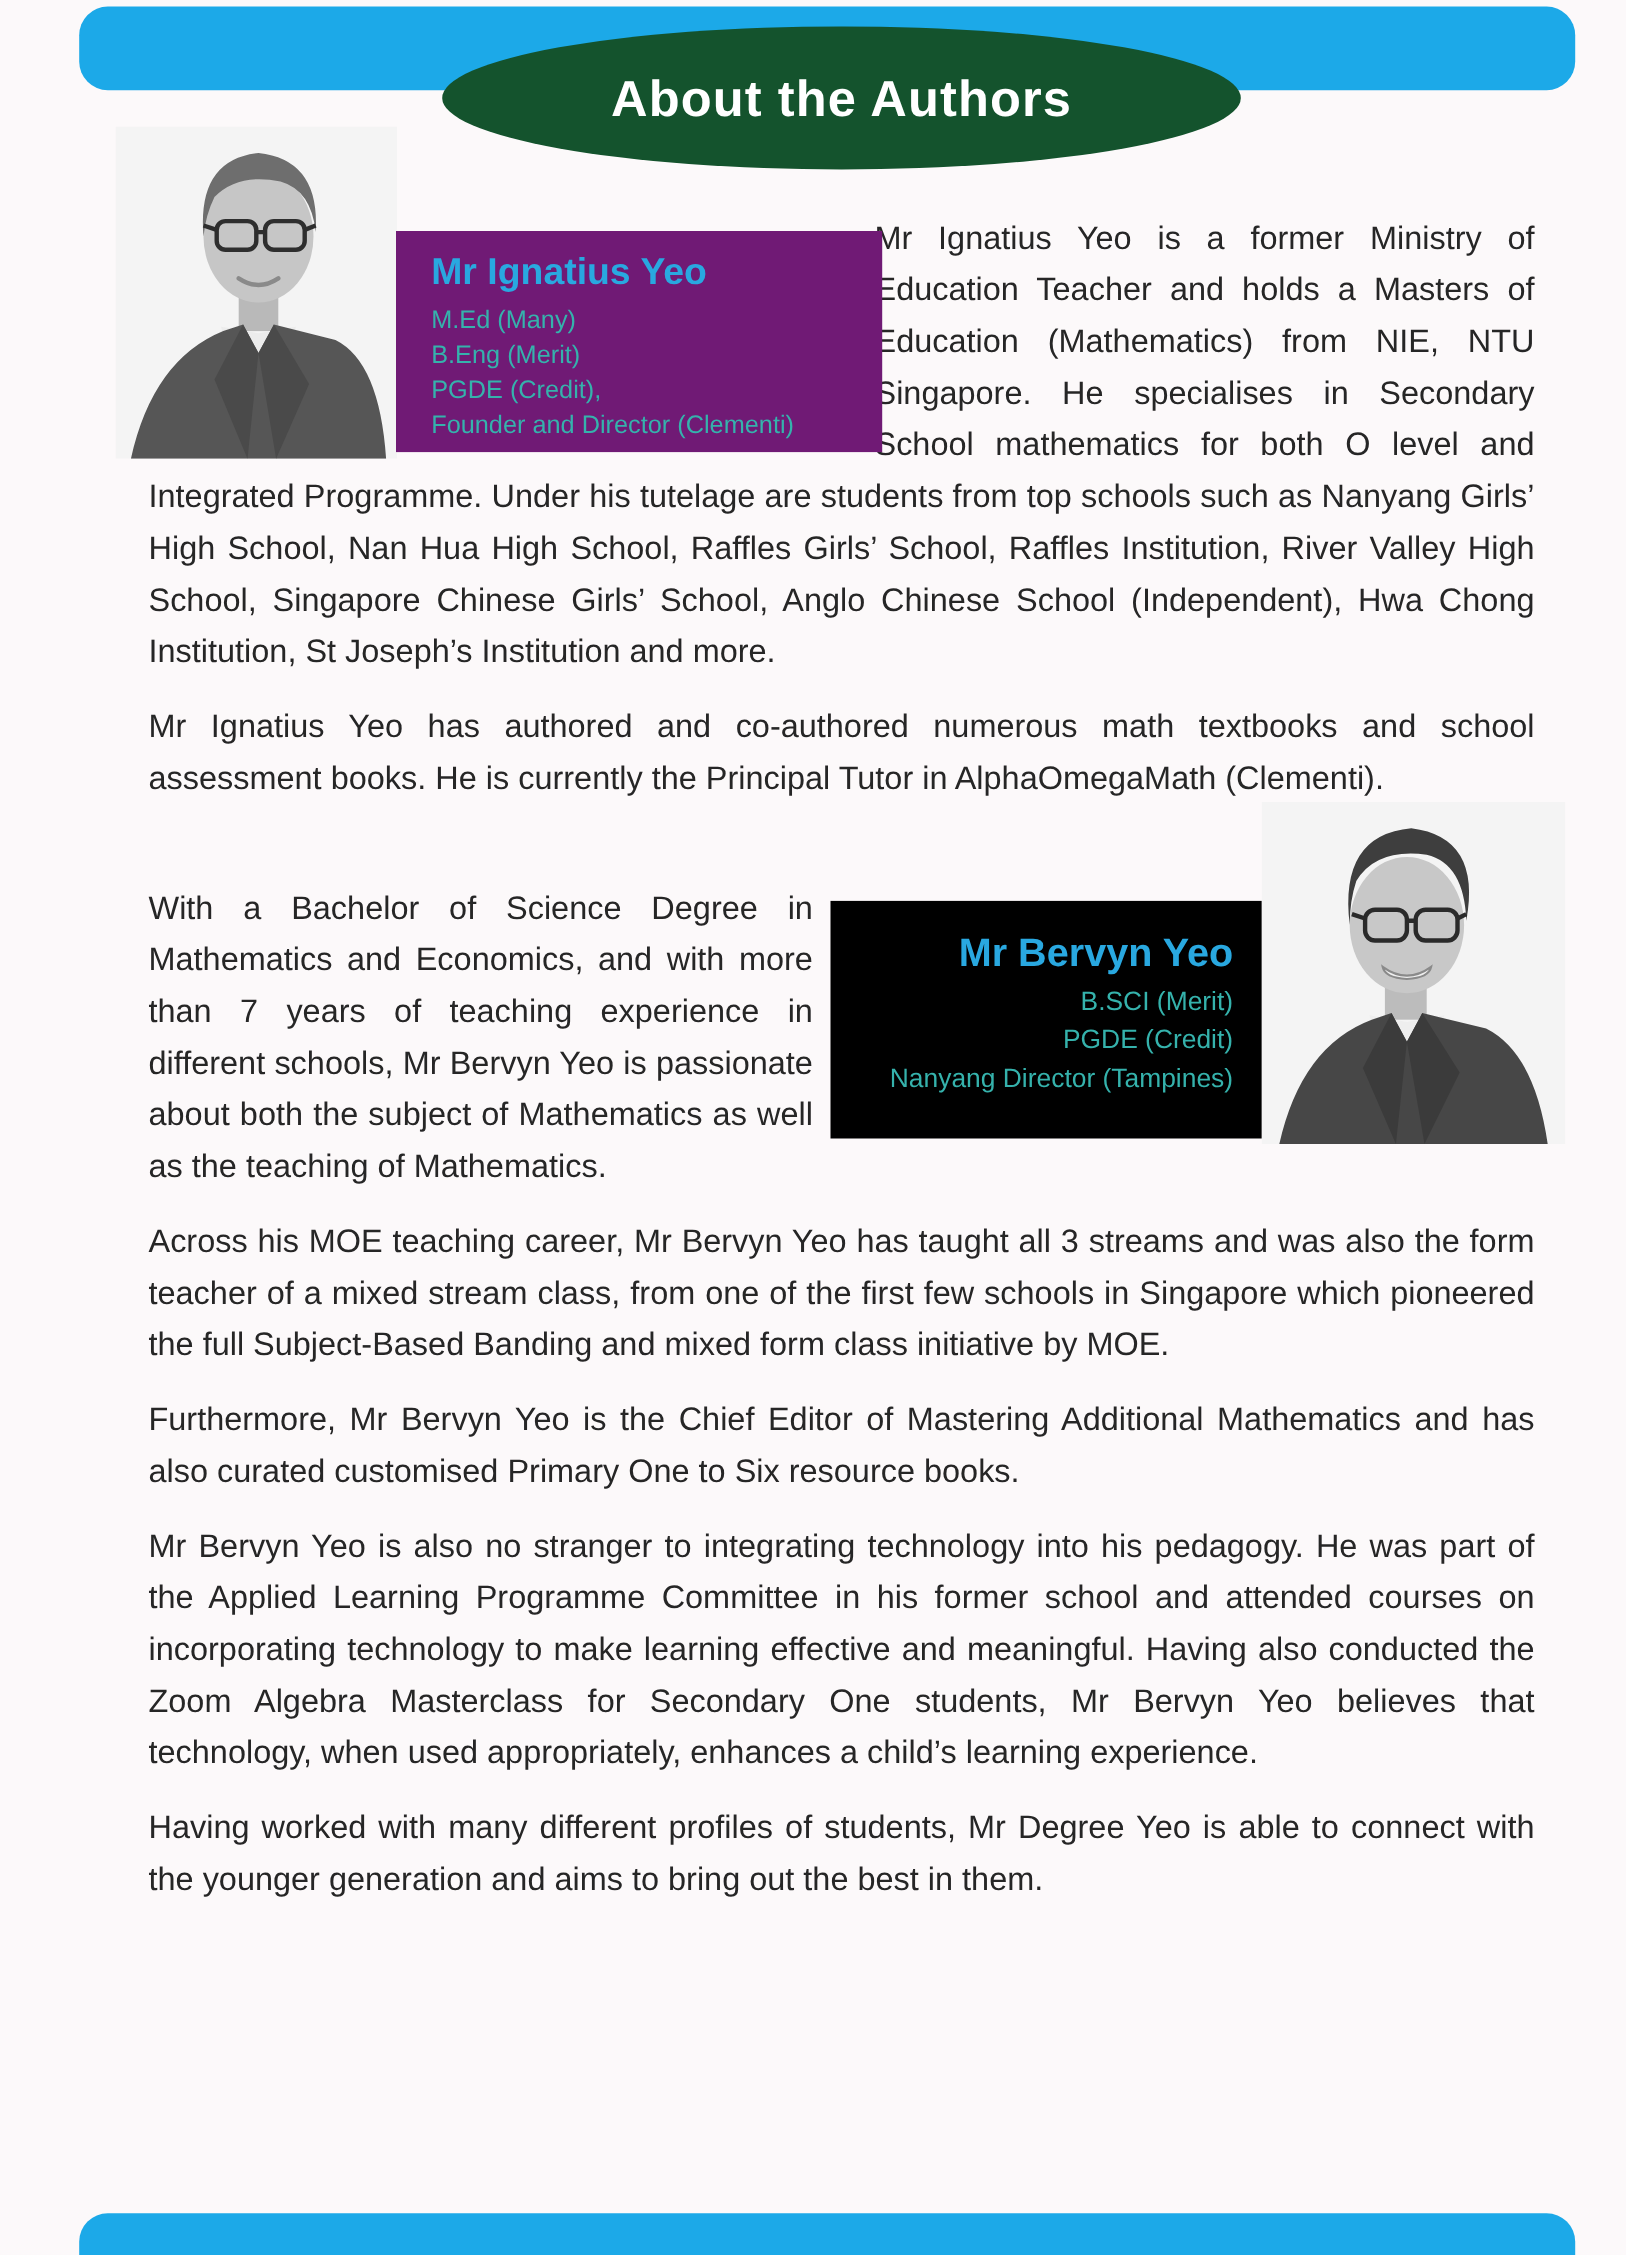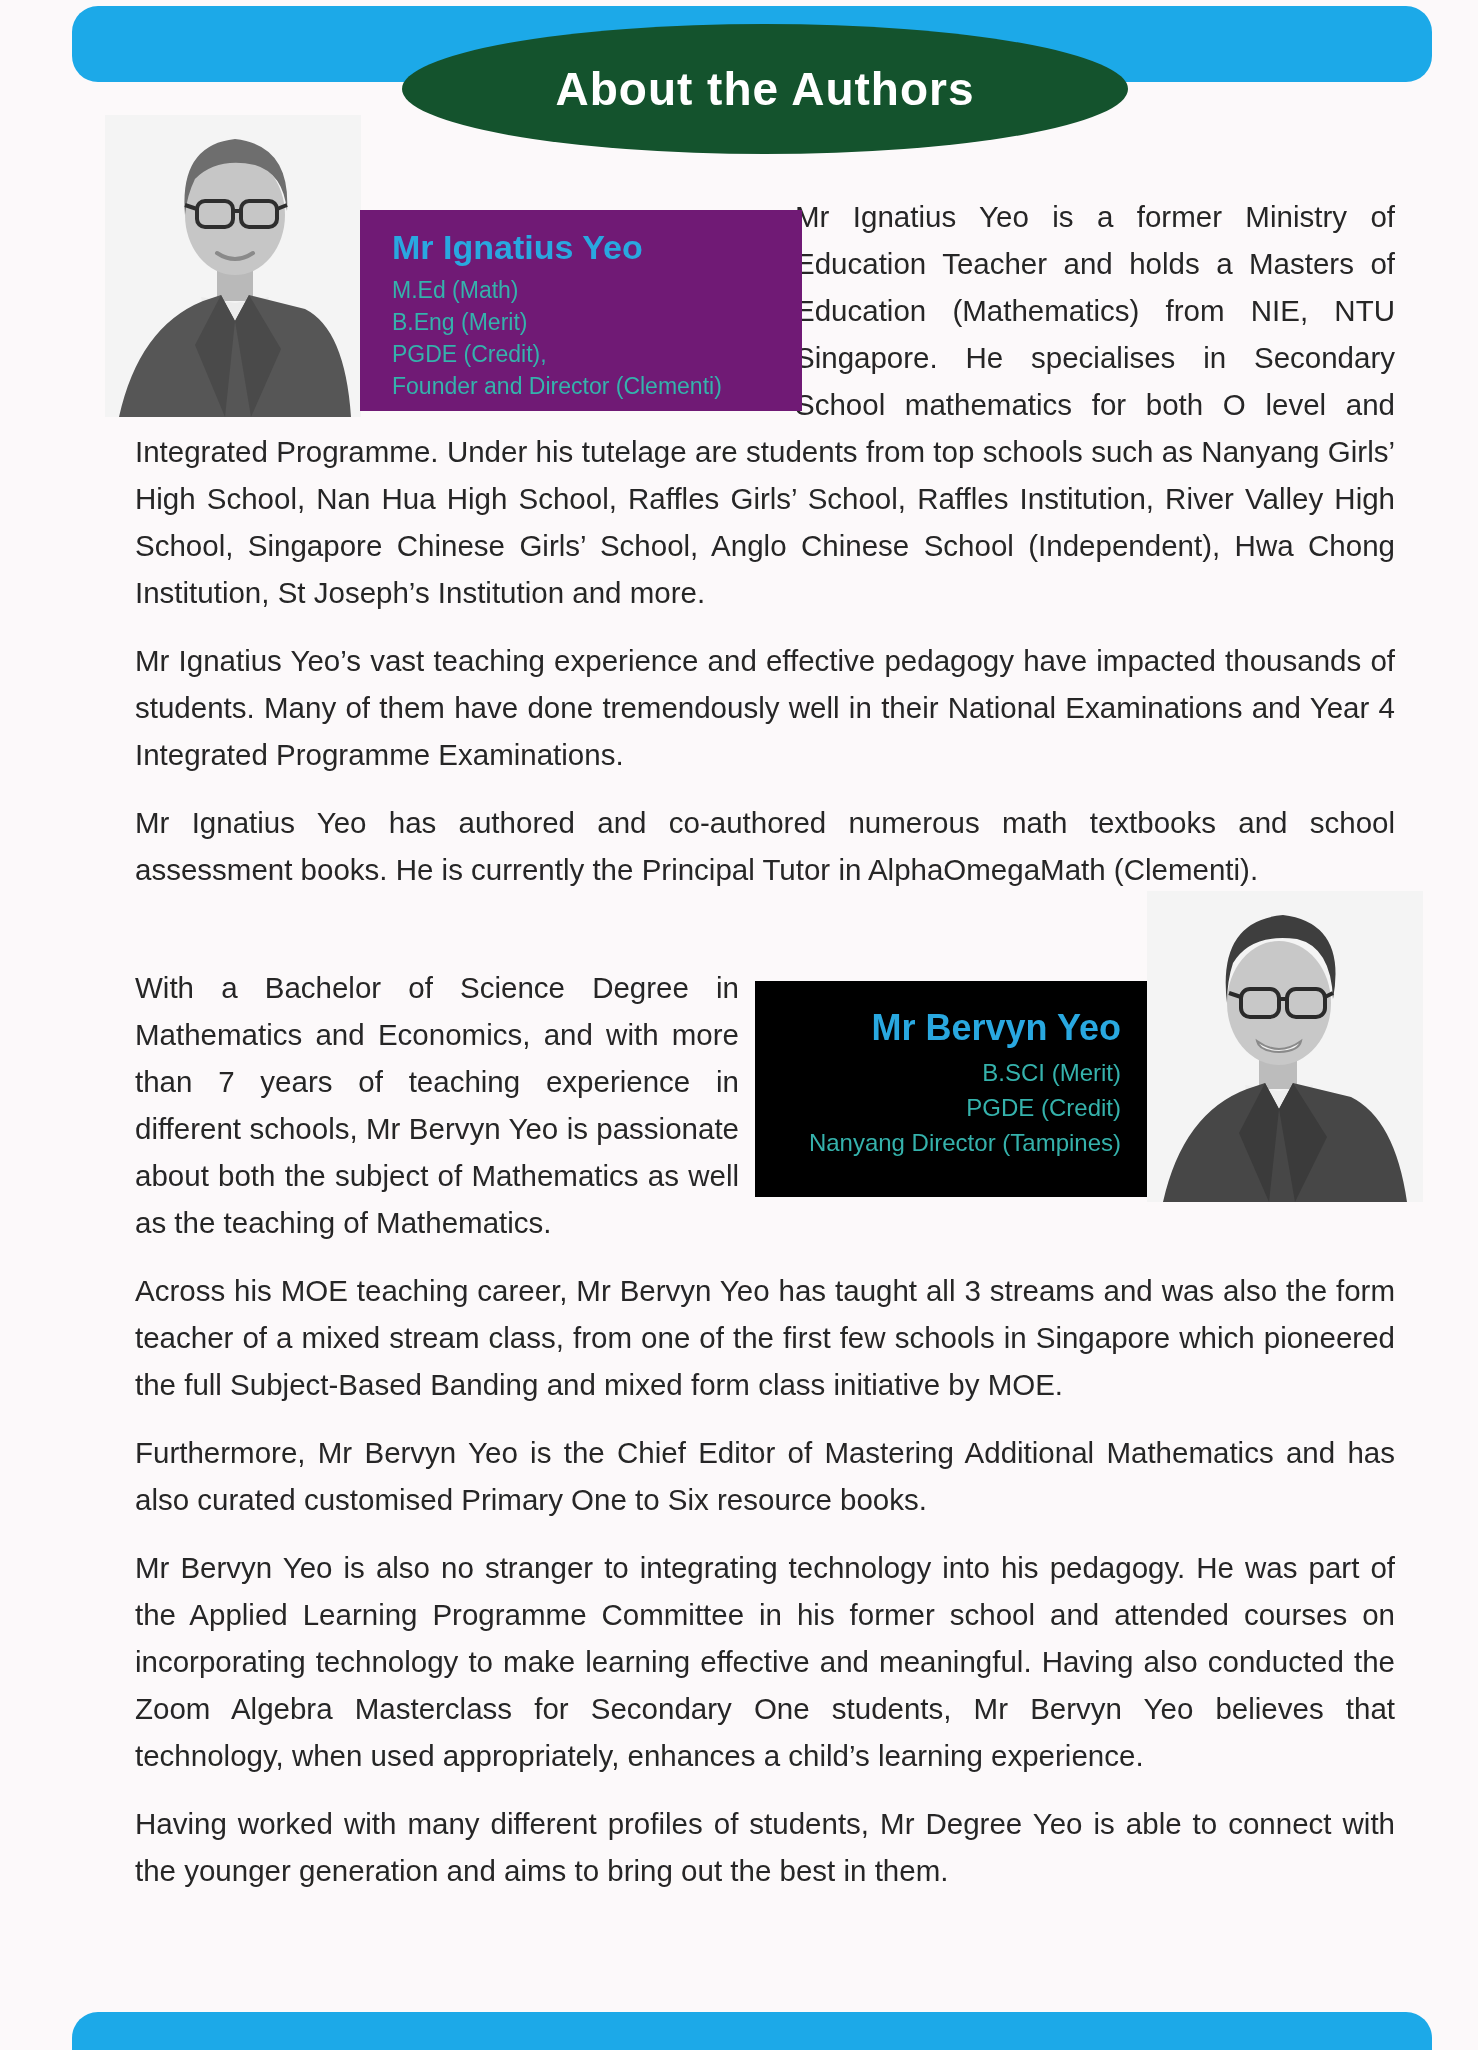--- a/index.html
+++ b/index.html
@@ -80,29 +80,28 @@
           <path d="M172 94 L182 90"></path>
         </g>
         <path d="M112 138 Q130 150 148 138" fill="none" stroke="#8a8a8a" stroke-width="4" stroke-linecap="round"></path>
         <path d="M96 182 L130 188 L164 182 L152 232 L108 232 Z" fill="#ececec"></path>
         <path d="M14 302 Q34 212 98 186 L116 180 L130 206 L144 180 L200 194 Q240 214 246 302 Z" fill="#565656"></path>
         <path d="M116 180 L90 230 L120 302 L130 206 Z" fill="#4a4a4a"></path>
         <path d="M144 180 L176 234 L146 302 L130 206 Z" fill="#4a4a4a"></path>
       </svg>
       <div class="a1-box">
         <div class="author-name">Mr Ignatius Yeo</div>
-        <div class="cred-line">M.Ed (Math)</div>
+        <div class="cred-line">M.Ed (Many)</div>
         <div class="cred-line">B.Eng (Merit)</div>
         <div class="cred-line">PGDE (Credit),</div>
         <div class="cred-line">Founder and Director (Clementi)</div>
       </div>
     </div>
 
     <div class="para">Mr Ignatius Yeo is a former Ministry of Education Teacher and holds a Masters of Education (Mathematics) from NIE, NTU Singapore. He specialises in Secondary School mathematics for both O level and Integrated Programme. Under his tutelage are students from top schools such as Nanyang Girls’ High School, Nan Hua High School, Raffles Girls’ School, Raffles Institution, River Valley High School, Singapore Chinese Girls’ School, Anglo Chinese School (Independent), Hwa Chong Institution, St Joseph’s Institution and more.</div>
-    <div class="para">Mr Ignatius Yeo’s vast teaching experience and effective pedagogy have impacted thousands of students. Many of them have done tremendously well in their National Examinations and Year 4 Integrated Programme Examinations.</div>
     <div class="para">Mr Ignatius Yeo has authored and co-authored numerous math textbooks and school assessment books. He is currently the Principal Tutor in AlphaOmegaMath (Clementi).</div>
   </div>
 
   <div class="section2 clearfix">
 
     <div class="a2-float">
       <div class="a2-box">
         <div class="author-name">Mr Bervyn Yeo</div>
         <div class="cred-line">B.SCI (Merit)</div>
         <div class="cred-line">PGDE (Credit)</div>

